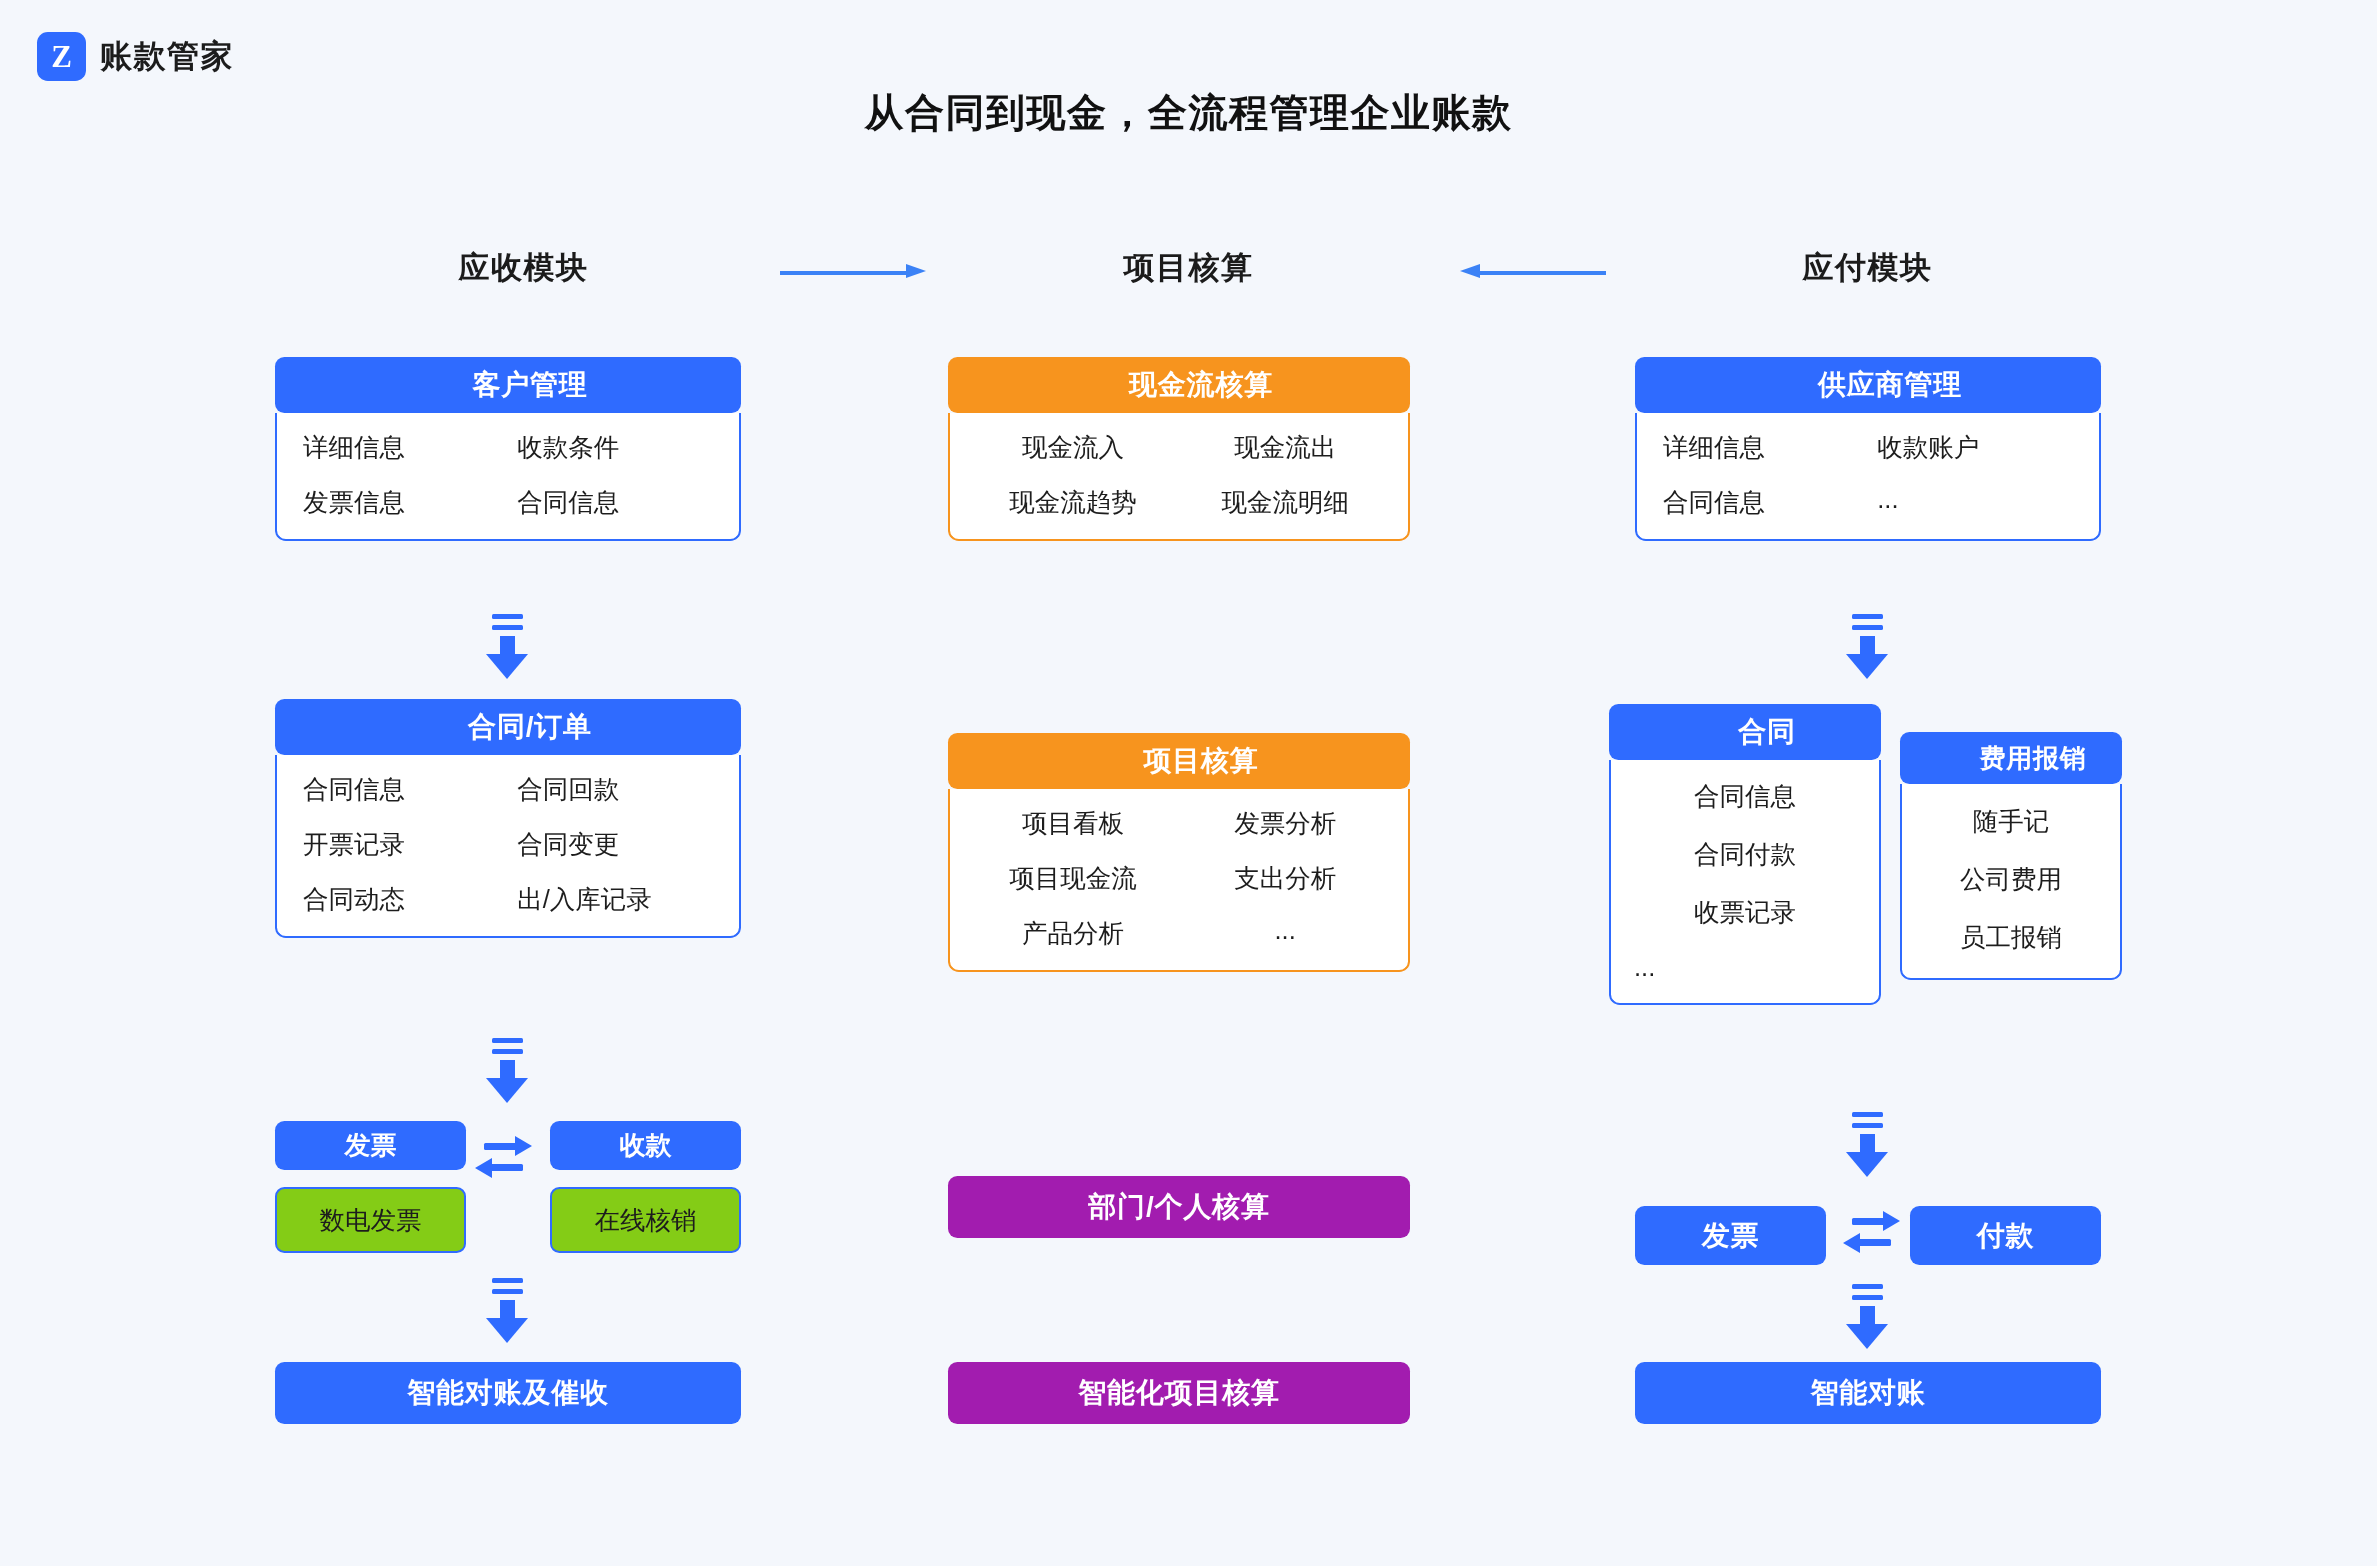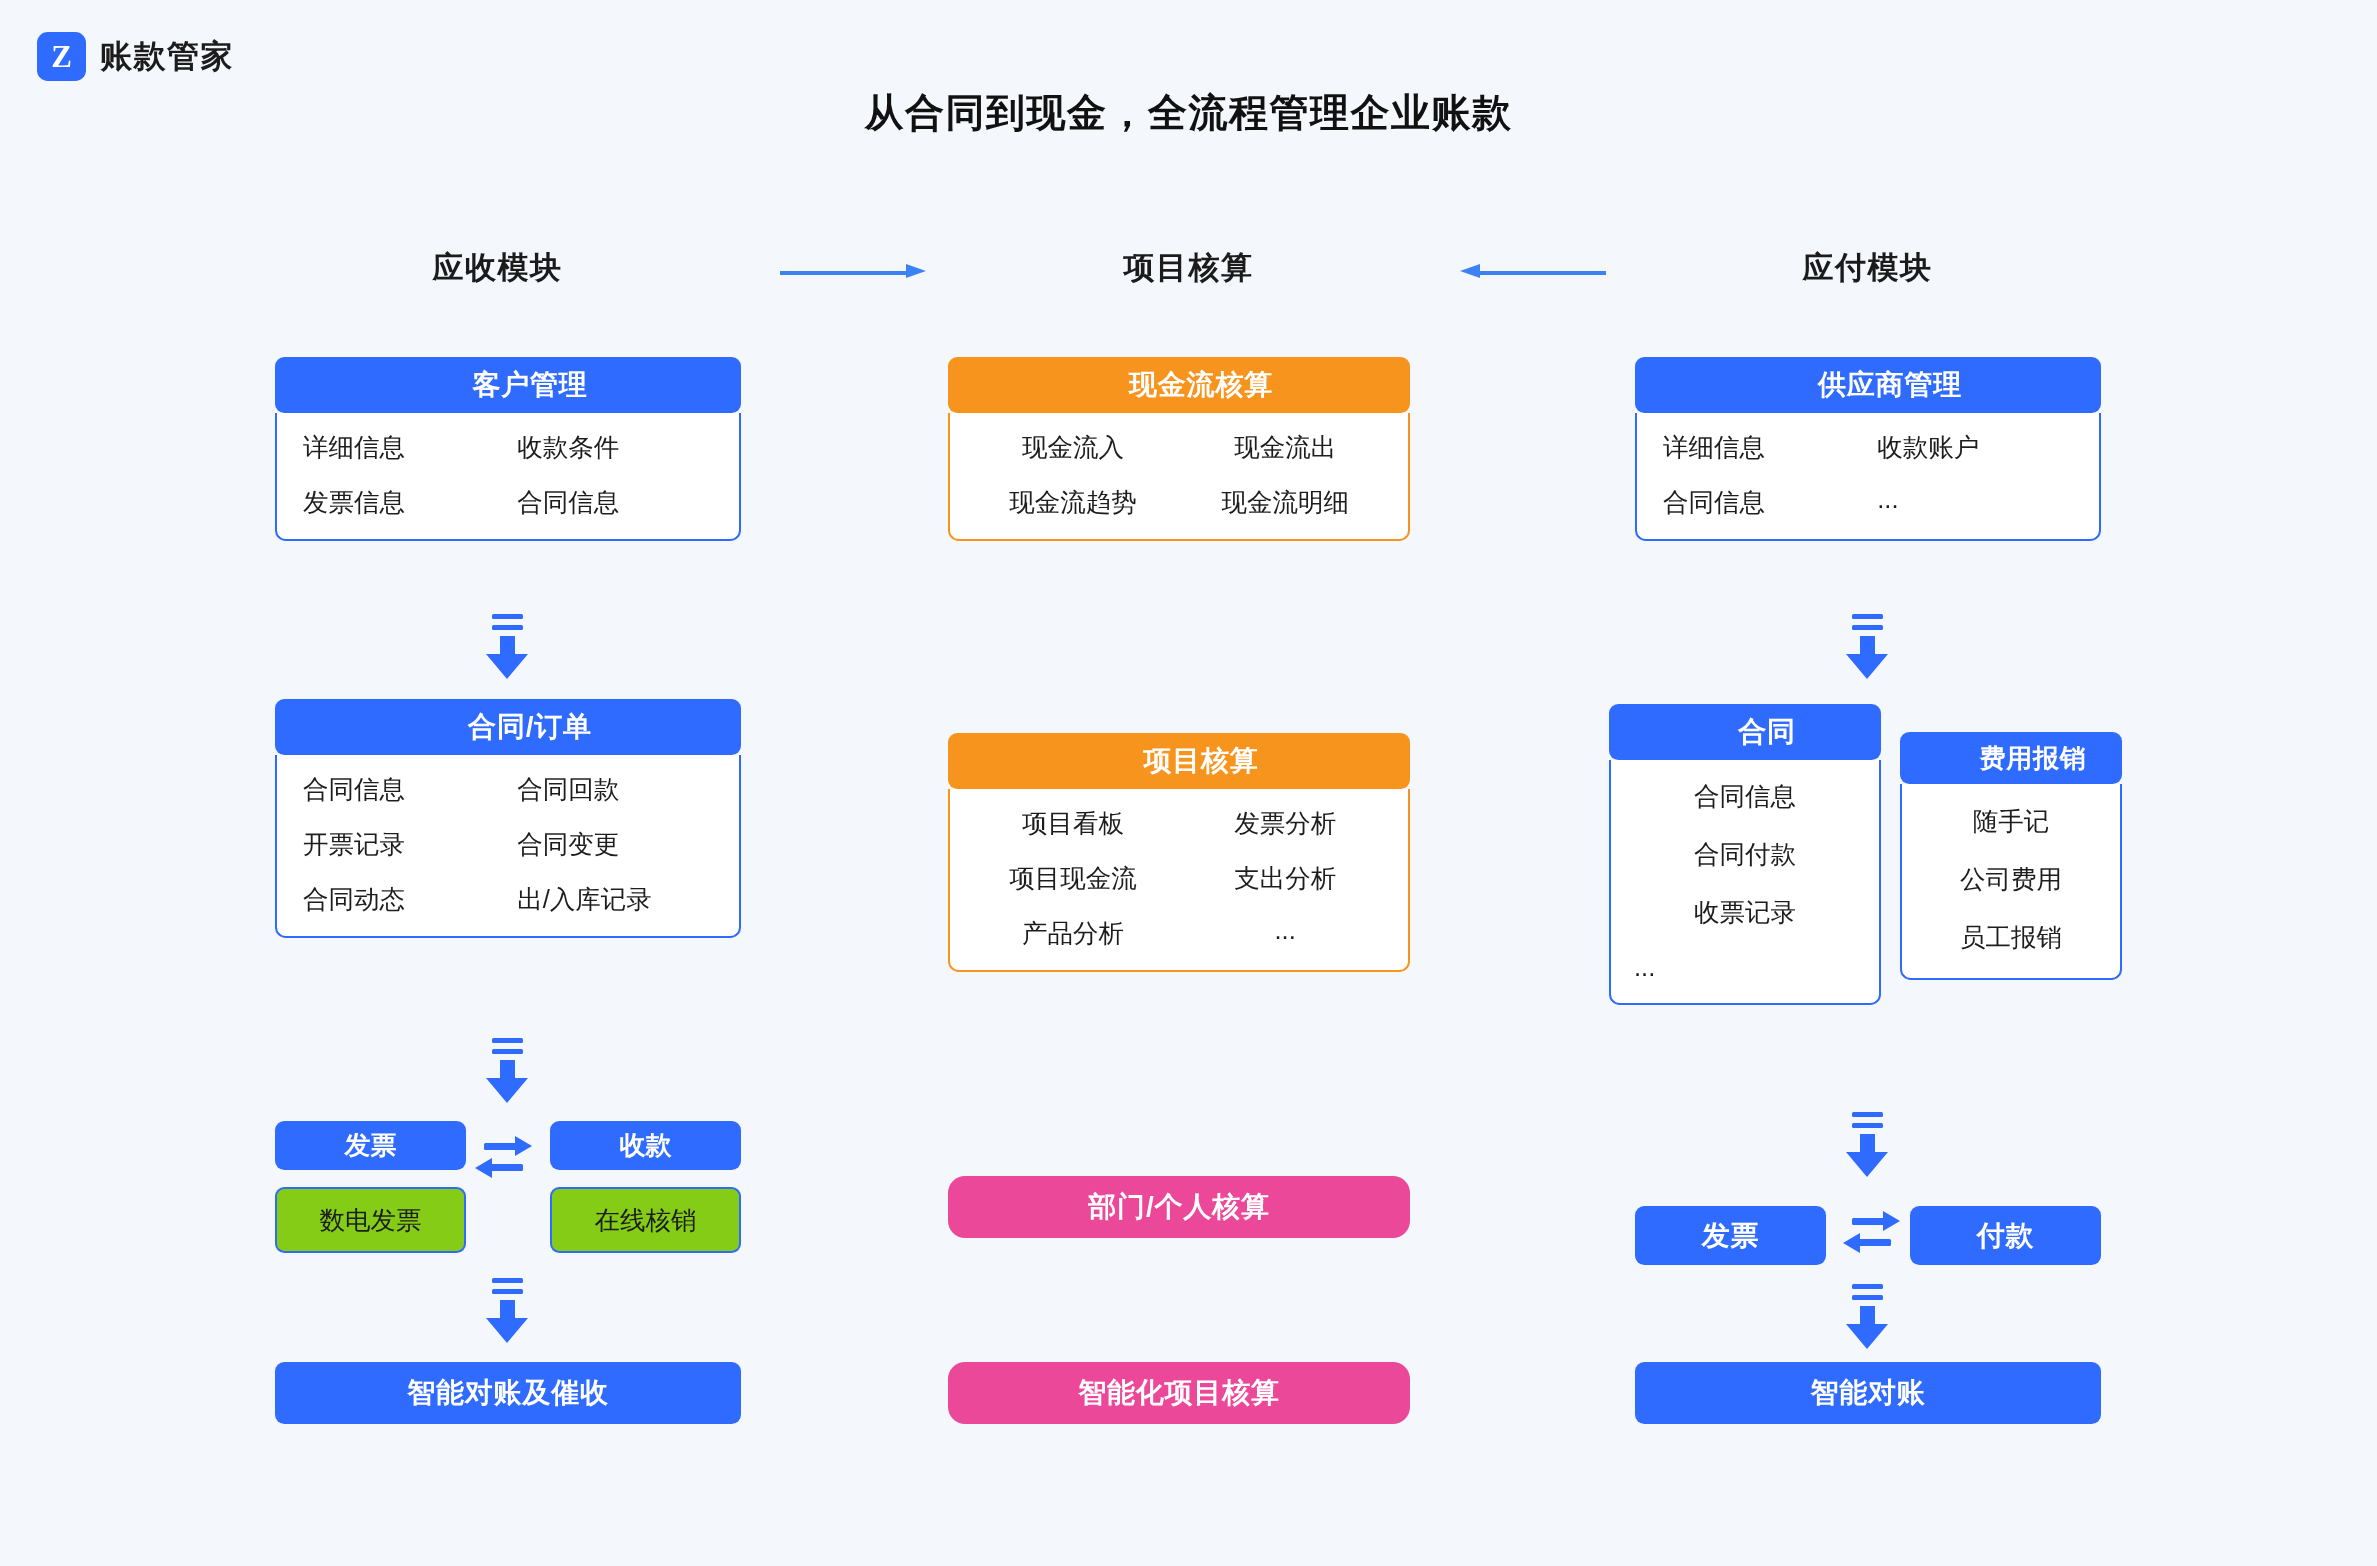--- a/index.html
+++ b/index.html
@@ -60,21 +60,21 @@
 
   
   .col-header {
     position: absolute;
     font-size: 31px;
     font-weight: bold;
     color: #1b1b1b;
     letter-spacing: 1.5px;
     text-align: center;
   }
-  #hdr-ar  { left: 266px;  top: 247px; width: 463px; }
+  #hdr-ar  { left: 292px;  top: 247px; width: 463px; }
   #hdr-proj{ left: 957px; top: 247px; width: 463px; }
   #hdr-ap  { left: 1636px; top: 247px; width: 463px; }
 
   
   .hdr-arrow {
     position: absolute;
     top: 269px;
     height: 7.7px;
     width: 147px;
   }
@@ -156,21 +156,21 @@
     border-radius: 9.3px;
     display: flex;
     align-items: center;
     justify-content: center;
     font-size: 28px;
     font-weight: bold;
     color: #ffffff;
     letter-spacing: 0.8px;
   }
   .pill-blue   { background: #2f6bff; }
-  .pill-orange { background: #ec4899; border-radius: 17px; }
+  .pill-orange { background: #a21caf; }
 
   
   .mini-head {
     position: absolute;
     box-sizing: border-box;
     border-radius: 9.3px;
     background: #2f6bff;
     color: #fff;
     font-size: 26px;
     font-weight: bold;

